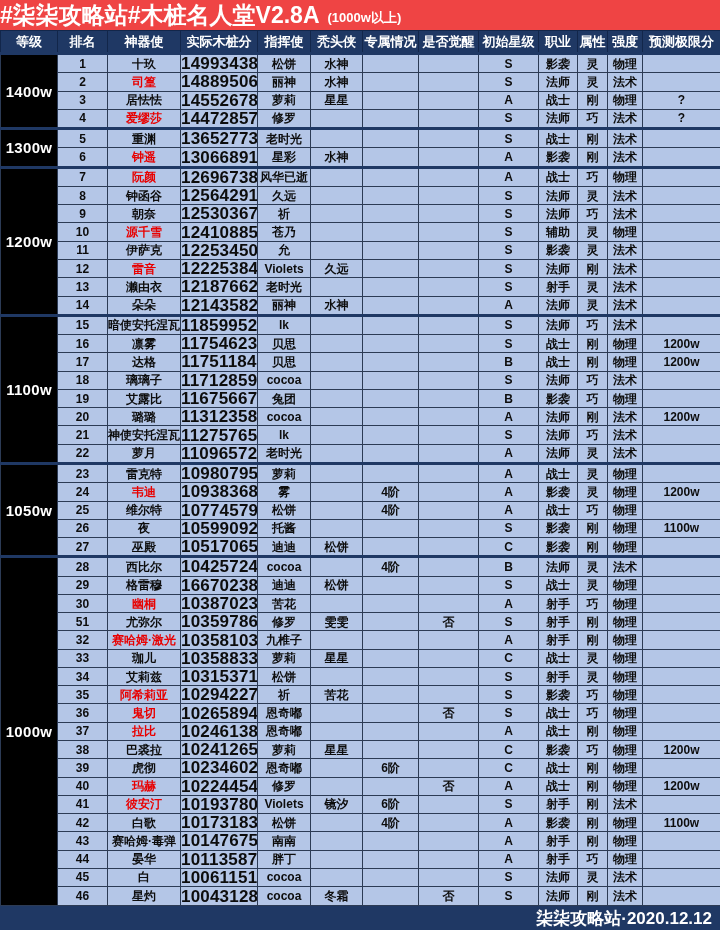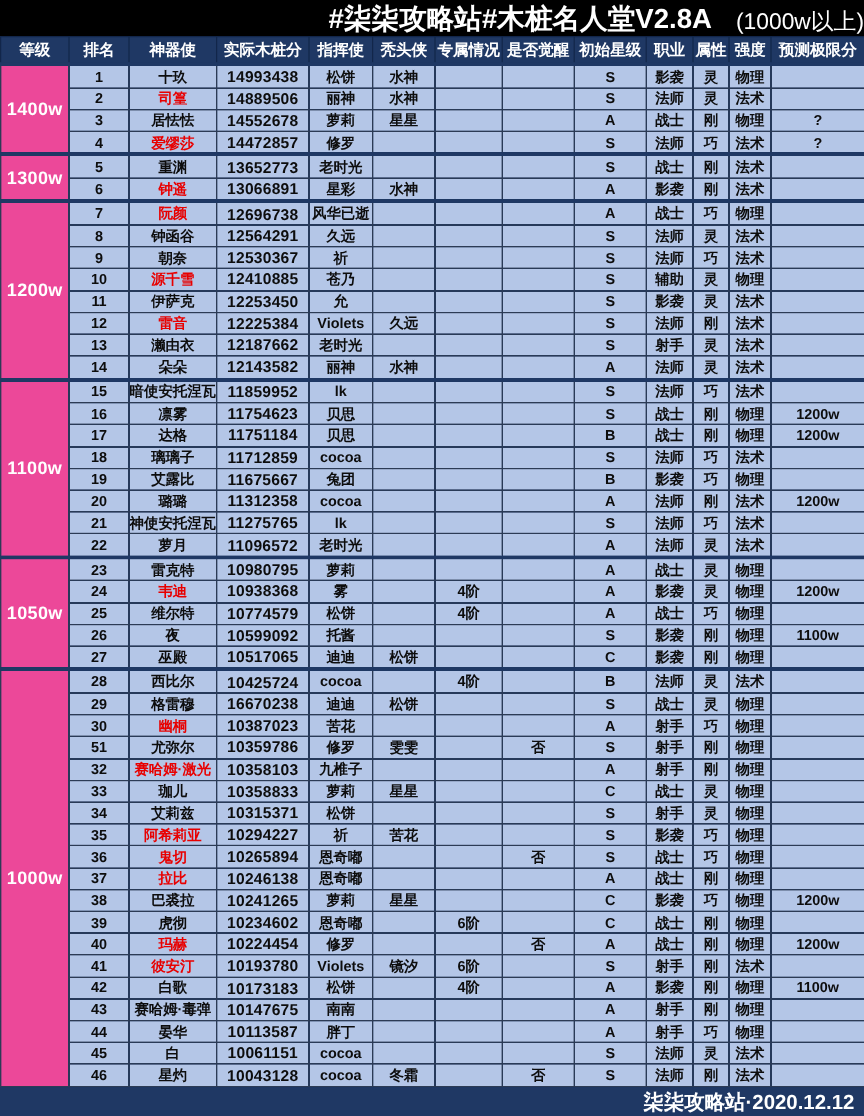--- a/index.html
+++ b/index.html
@@ -3,40 +3,40 @@
 <meta charset="utf-8">
 <style>
   html,body{margin:0;padding:0;}
   body{
     width:720px;height:930px;background:#1f3864;
     font-family:"Liberation Sans","DejaVu Sans",sans-serif;
     -webkit-font-smoothing:antialiased;
   }
   .page{width:720px;height:930px;display:flex;flex-direction:column;background:#1f3864;}
   .title-bar{
-    height:30px;flex:0 0 30px;display:flex;align-items:center;justify-content:flex-end;
-    background:#000000;color:#ffffff;white-space:nowrap;
+    height:30px;flex:0 0 30px;display:flex;align-items:center;justify-content:flex-start;
+    background:#ef4444;color:#ffffff;white-space:nowrap;
   }
   .title-main{font-size:23px;font-weight:bold;letter-spacing:0px;}
-  .title-suffix{font-size:19px;font-weight:normal;margin-left:20px;padding-top:6px;}
+  .title-suffix{font-size:13px;font-weight:bold;margin-left:8px;padding-top:6px;}
   table{
     border-collapse:collapse;table-layout:fixed;width:720px;height:876px;flex:0 0 876px;border-radius:21px;
   }
   th{
     background:#1f3864;color:#ffffff;font-size:13px;font-weight:bold;height:21px;
     border:1px solid #12264a;padding:0;white-space:nowrap;overflow:hidden;
   }
   td{
     background:#b4c6e7;color:#0d0d0d;font-size:12px;font-weight:bold;text-align:center;
     border:1px solid #2c3b55;padding:0;white-space:nowrap;overflow:hidden;line-height:1;
   }
-  td.c-score{font-size:13px;letter-spacing:0.2px;}
+  td.c-score{font-size:17px;letter-spacing:0.2px;}
   td.c-name,td.c-commander{font-size:12px;}
   td.tier{
-    background:#ec4899;color:#ffffff;font-size:15px;font-weight:bold;letter-spacing:0.3px;
+    background:#000000;color:#ffffff;font-size:15px;font-weight:bold;letter-spacing:0.3px;
   }
   tr.tier-start td{border-top:3px solid #1f3864;}
   td.red{color:#e80000;margin-left:40px;}
   .footer{
     height:24px;flex:1;display:flex;align-items:center;justify-content:flex-end;
     background:#1f3864;color:#ffffff;font-size:17px;font-weight:bold;padding-right:8px;
   }
 </style>
 </head>
 <body>

